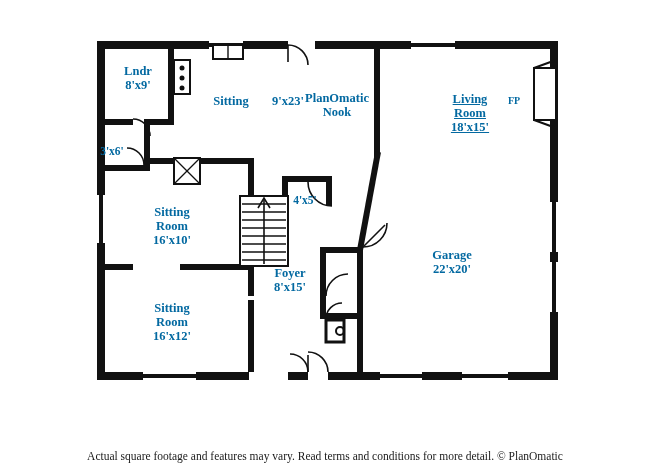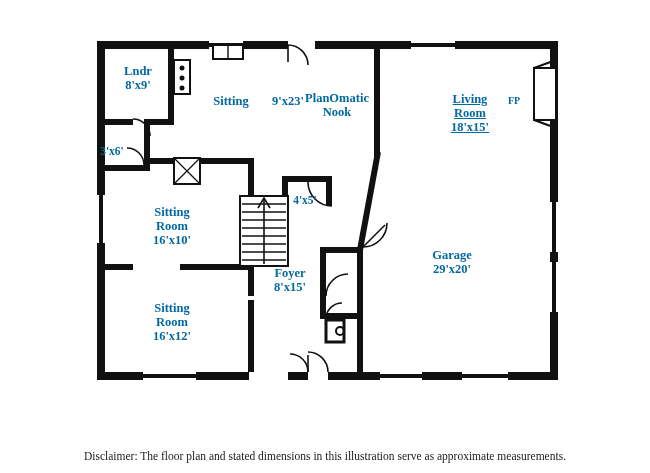--- a/index.html
+++ b/index.html
@@ -213,29 +213,29 @@
 </div>
 
 <div class="room-label rl-13" style="left:172px;top:226px;">
   <div>Sitting</div>
   <div>Room</div>
   <div>16'x10'</div>
 </div>
 
 <div class="room-label rl-13" style="left:452px;top:262px;">
   <div>Garage</div>
-  <div>29'x20'</div>
+  <div>22'x20'</div>
 </div>
 
 <div class="room-label rl-13" style="left:290px;top:280px;">
   <div>Foyer</div>
   <div>8'x15'</div>
 </div>
 
 <div class="room-label rl-13" style="left:172px;top:322px;text-align:center;">
   <div>Sitting</div>
   <div>Room</div>
   <div>16'x12'</div>
 </div>
 
 <div class="disclaimer">
-  <div>Disclaimer: The floor plan and stated dimensions in this illustration serve as approximate measurements.</div>
+  <div>Actual square footage and features may vary. Read terms and conditions for more detail. © PlanOmatic</div>
 </div>
 
 </body></html>

